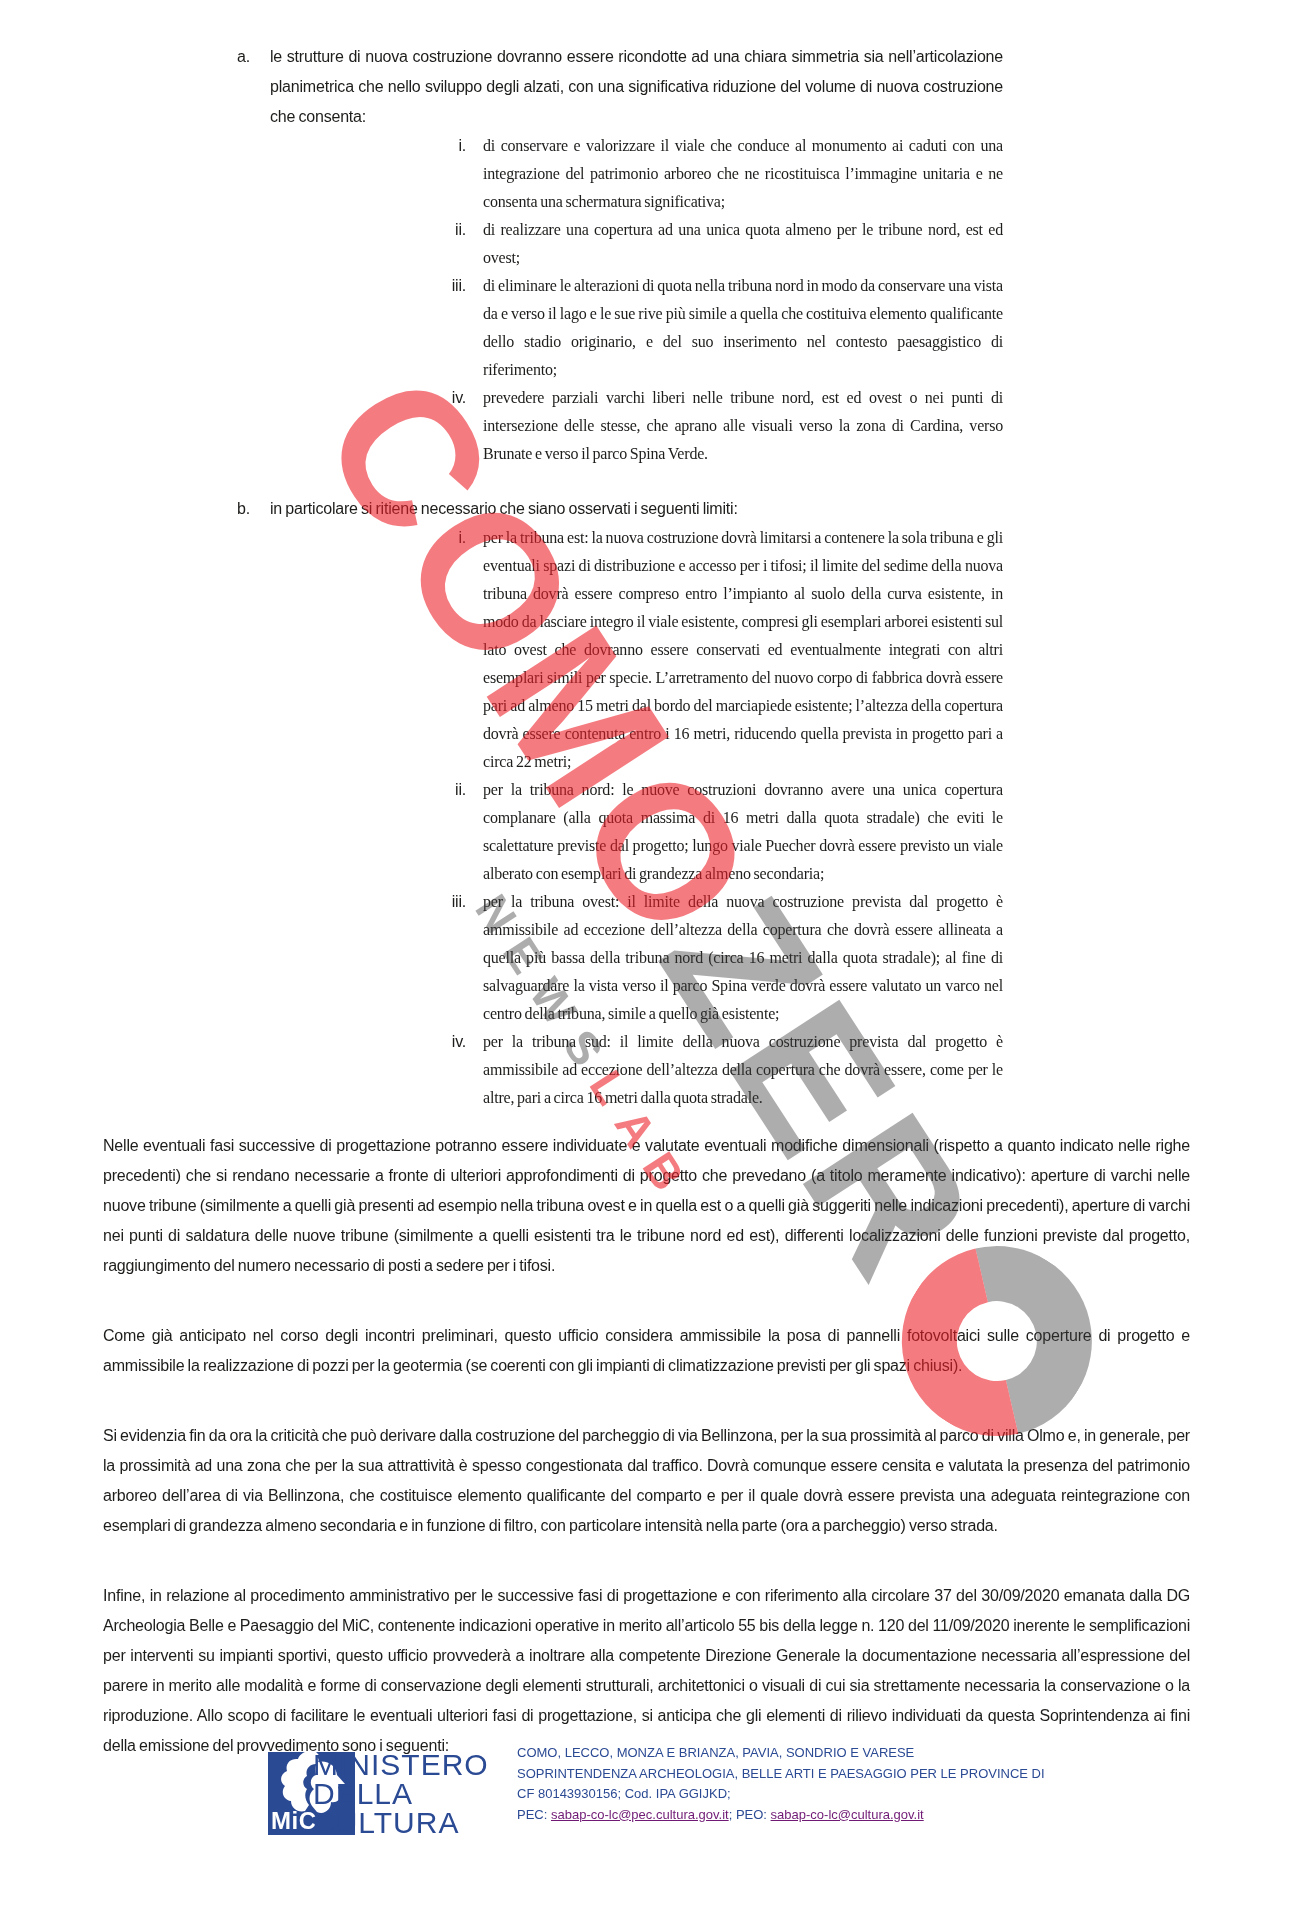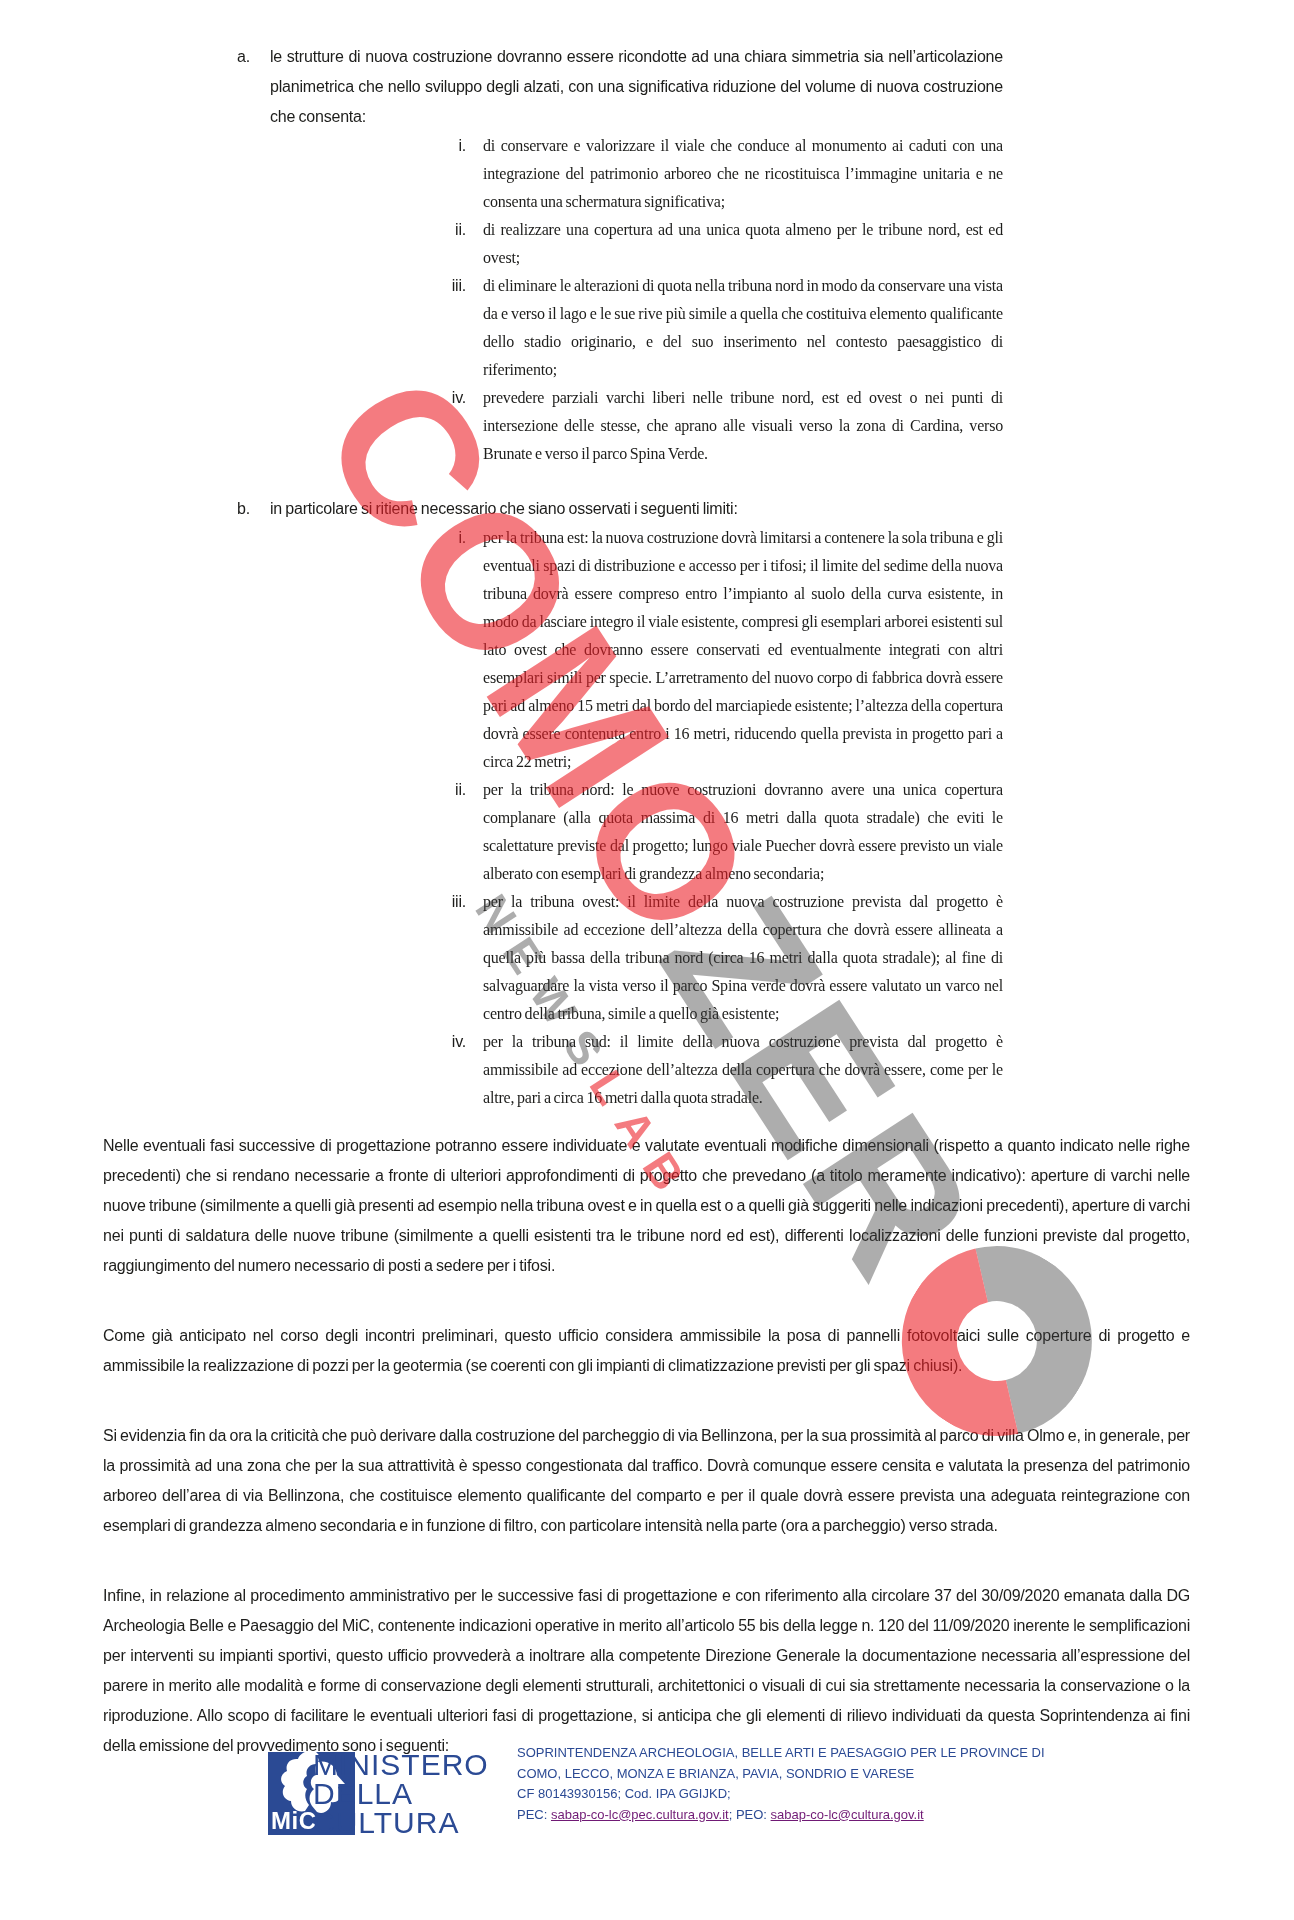--- a/index.html
+++ b/index.html
@@ -155,20 +155,20 @@
       <div class="mic-text">MiC</div>
     </div>
 
     <div class="ministry">
       <div>MINISTERO</div>
       <div>DELLA</div>
       <div>CULTURA</div>
     </div>
 
     <div class="office">
+      <div>COMO, LECCO, MONZA E BRIANZA, PAVIA, SONDRIO E VARESE</div>
       <div>SOPRINTENDENZA ARCHEOLOGIA, BELLE ARTI E PAESAGGIO PER LE PROVINCE DI</div>
-      <div>COMO, LECCO, MONZA E BRIANZA, PAVIA, SONDRIO E VARESE</div>
       <div>CF 80143930156; Cod. IPA GGIJKD;</div>
       <div><span>PEC: </span><a>sabap-co-lc@pec.cultura.gov.it</a><span>; PEO: </span><a>sabap-co-lc@cultura.gov.it</a></div>
     </div>
   </div>
 
 </div>
 
 </body></html>

